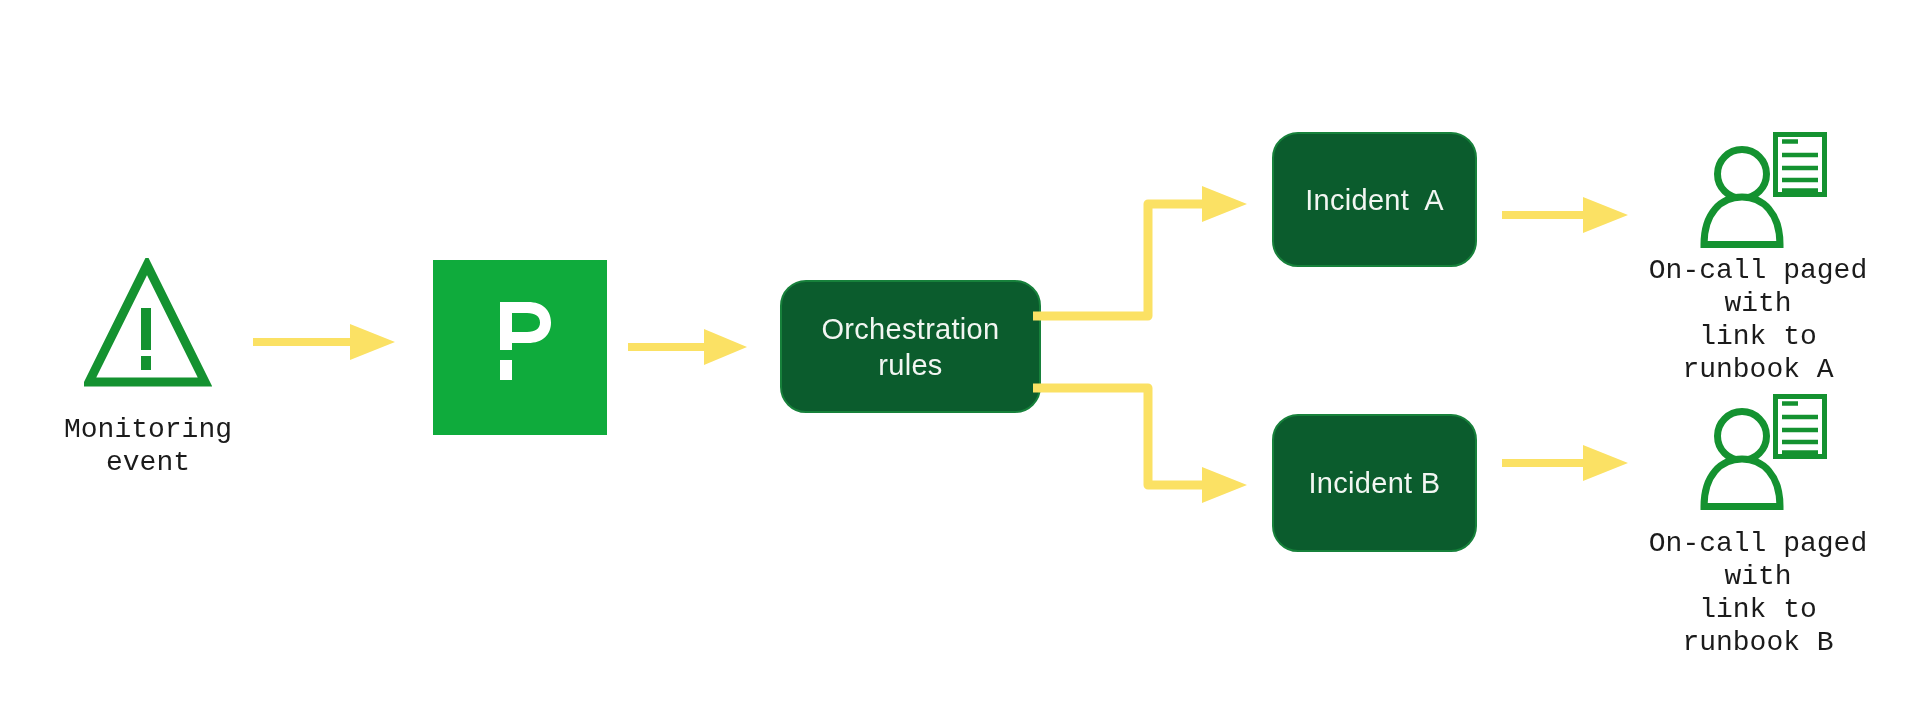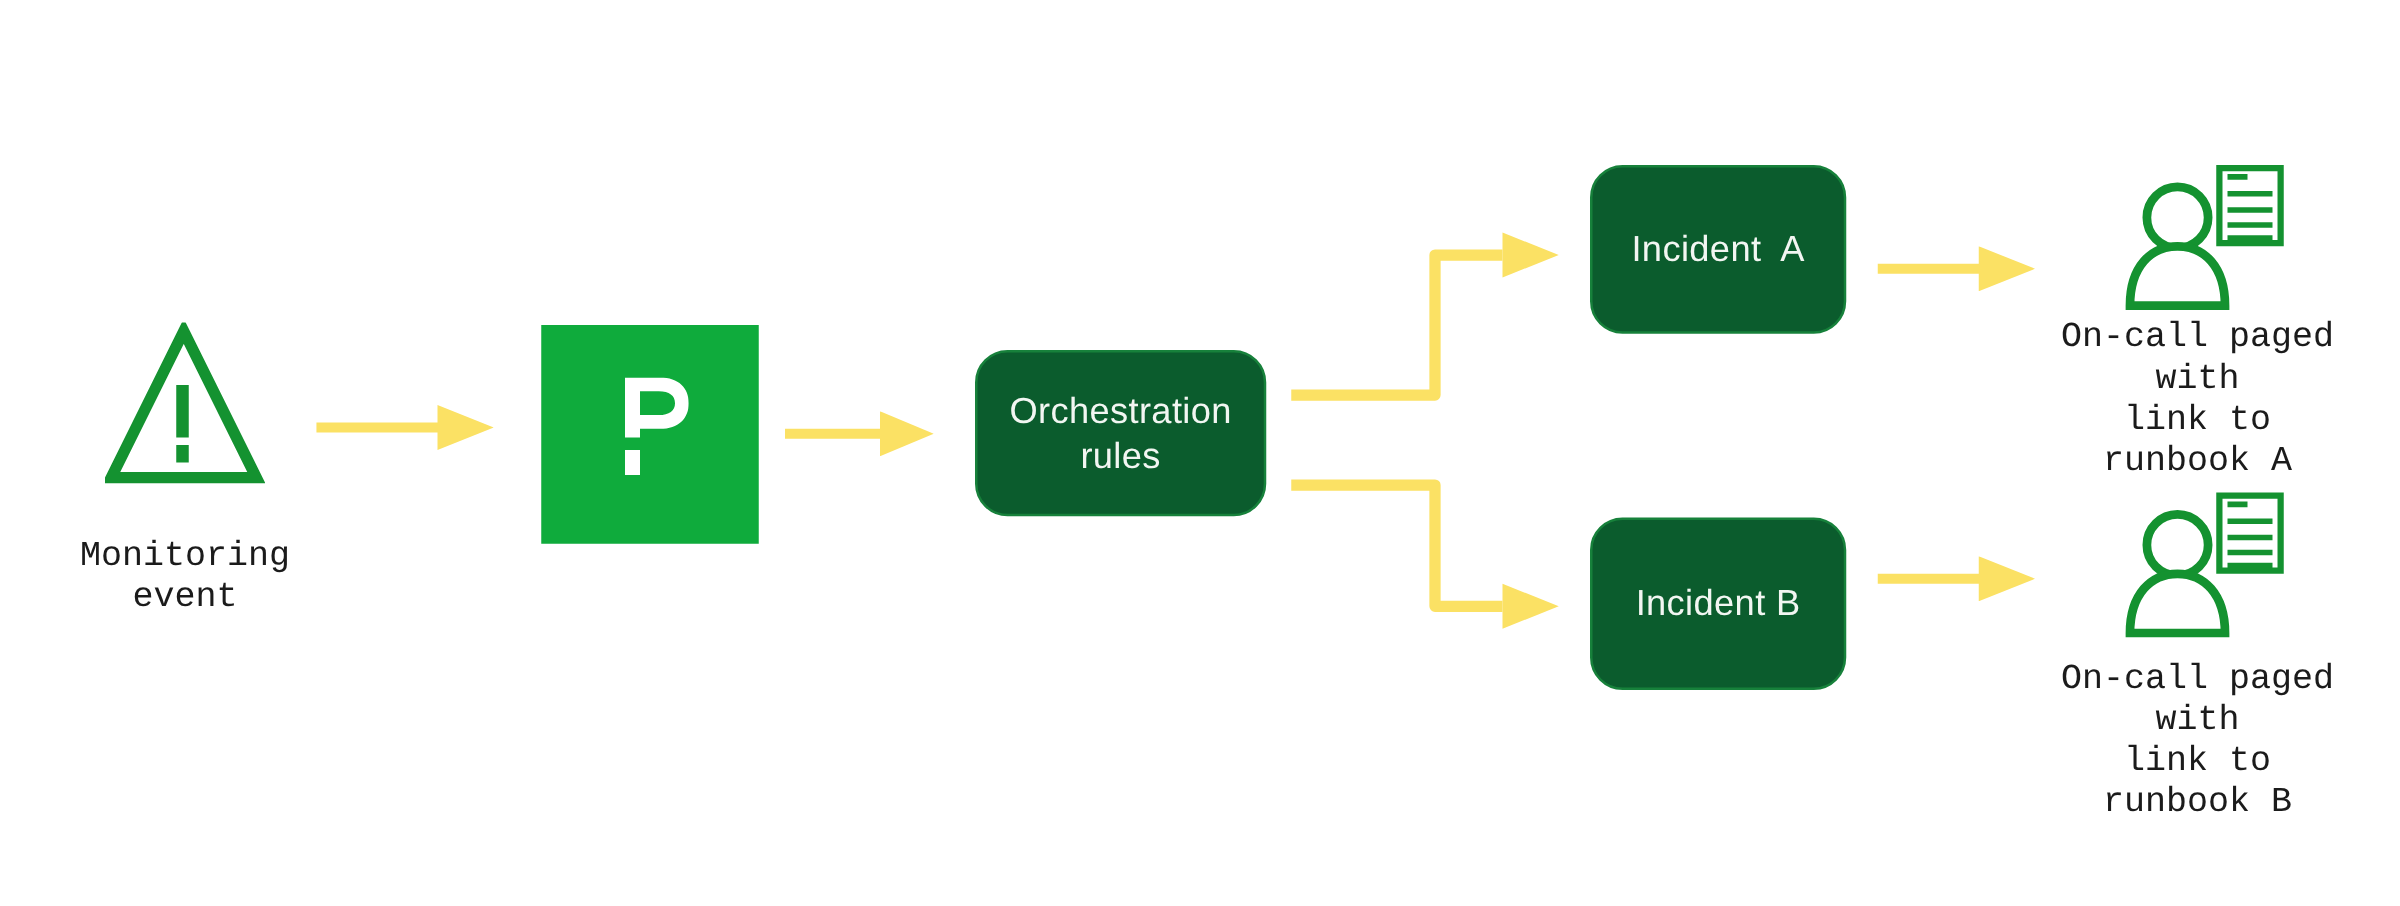--- a/index.html
+++ b/index.html
@@ -45,41 +45,41 @@
 </head>
 <body>
 
 <div class="diagram">
 
   <svg class="abs" style="left:84px;top:258px;" width="128" height="132" viewBox="0 0 128 132">
     <polygon points="63,7 121,124 5,124" class="g-stroke" stroke-width="9"></polygon>
     <rect x="57" y="50" width="10" height="42" class="g-fill"></rect>
     <rect x="57" y="98" width="10" height="14" class="g-fill"></rect>
   </svg>
-  <div class="abs caption" style="left:23px;top:413px;width:250px;margin-top:16px;">Monitoring event</div>
+  <div class="abs caption" style="left:23px;top:413px;width:250px;">Monitoring event</div>
 
   <svg class="abs" style="left:253px;top:324px;" width="142" height="36" viewBox="0 0 142 36">
     <rect x="0" y="14" width="100" height="8" class="y-fill"></rect>
     <polygon points="97,0 142,18 97,36" class="y-fill"></polygon>
   </svg>
 
   <div class="abs pd-square" style="left:433px;top:260px;width:174px;height:175px;">
     <svg class="abs" style="left:67px;top:42px;" width="51" height="78" viewBox="0 0 51 78">
       <path fill="#ffffff" fill-rule="evenodd" d="M0 0 H28 C43 0 51 8.5 51 20.5 C51 32.5 43 41 28 41 H12 V48 H0 Z
                M12 11 H27 C35.5 11 40 14.5 40 20.5 C40 26.5 35.5 30 27 30 H12 Z"></path>
       <rect x="0" y="58" width="12" height="20" fill="#ffffff"></rect>
     </svg>
   </div>
 
   <svg class="abs" style="left:628px;top:329px;" width="119" height="36" viewBox="0 0 119 36">
     <rect x="0" y="14" width="80" height="8" class="y-fill"></rect>
     <polygon points="76,0 119,18 76,36" class="y-fill"></polygon>
   </svg>
 
-  <div class="abs node-box" style="left:780px;top:280px;width:233px;height:133px;">
+  <div class="abs node-box" style="left:780px;top:280px;width:261px;height:133px;">
     <span class="box-label">Orchestration
 rules</span>
   </div>
 
   <svg class="abs" style="left:1028px;top:185px;" width="222" height="142" viewBox="0 0 222 142">
     <path d="M5 131 H120 V19 H174" class="y-line"></path>
     <polygon points="174,1 219,19 174,37" class="y-fill"></polygon>
   </svg>
 
   <svg class="abs" style="left:1028px;top:378px;" width="222" height="142" viewBox="0 0 222 142">

